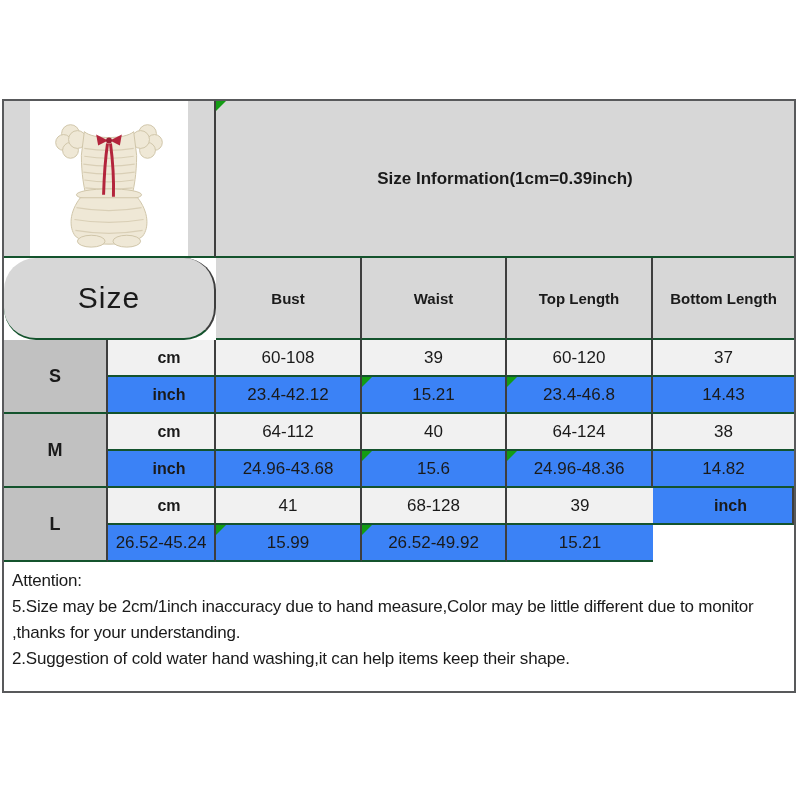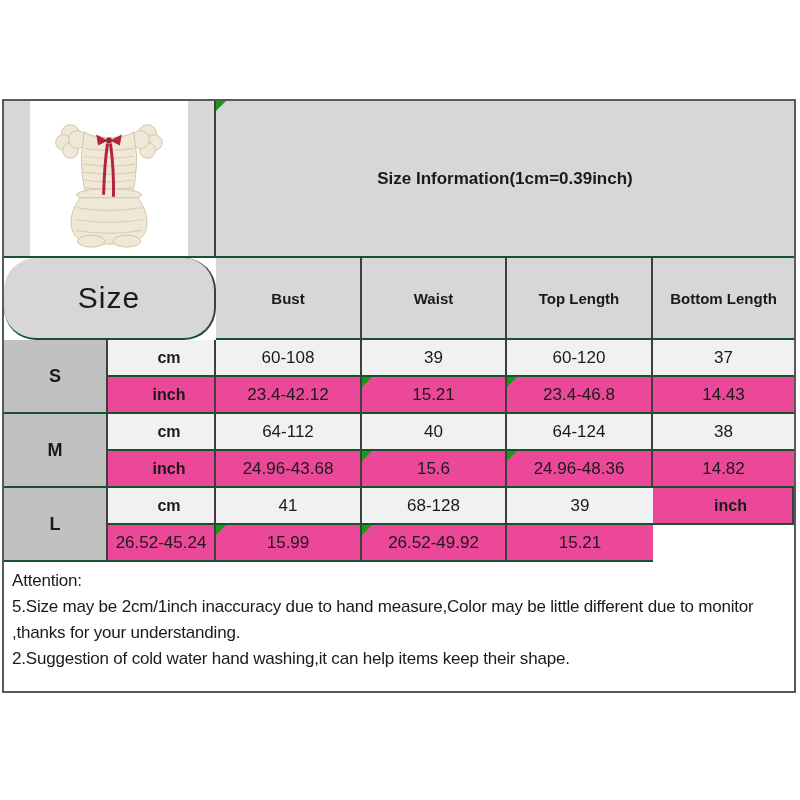--- a/index.html
+++ b/index.html
@@ -15,21 +15,21 @@
   }
   .cell {
     position:relative; display:flex; align-items:center; justify-content:center;
     border-right:2px solid #3e3e3e; border-bottom:2px solid #14532d;
     overflow:hidden; text-align:center;
   }
   .no-r { border-right:none; }
   .gray  { background:#d7d7d7; }
   .dgray { background:#c1c1c1; }
   .cmrow { background:#f1f1f1; }
-  .inrow { background:#ec4899; }
+  .inrow { background:#3b82f6; }
   .img-cell  { grid-column:1/3; padding:0; }
   .title-cell{ grid-column:3/7; font-weight:bold; font-size:17px; }
   .size-head { grid-column:1/3; font-weight:normal; font-size:30px; letter-spacing:1px;border-radius:32px; }
   .col-head  { font-weight:bold; font-size:15px; }
   .letter    { grid-row:span 2; font-weight:bold; font-size:18px; }
   .unit      { font-weight:bold; font-size:16px;padding-left:16px; }
   .val       { font-size:17px; }
   .photo { width:158px; height:100%; margin:0 auto; background:#ffffff; display:block; }
   .flag {
     position:absolute; left:0; top:0; width:0; height:0;

